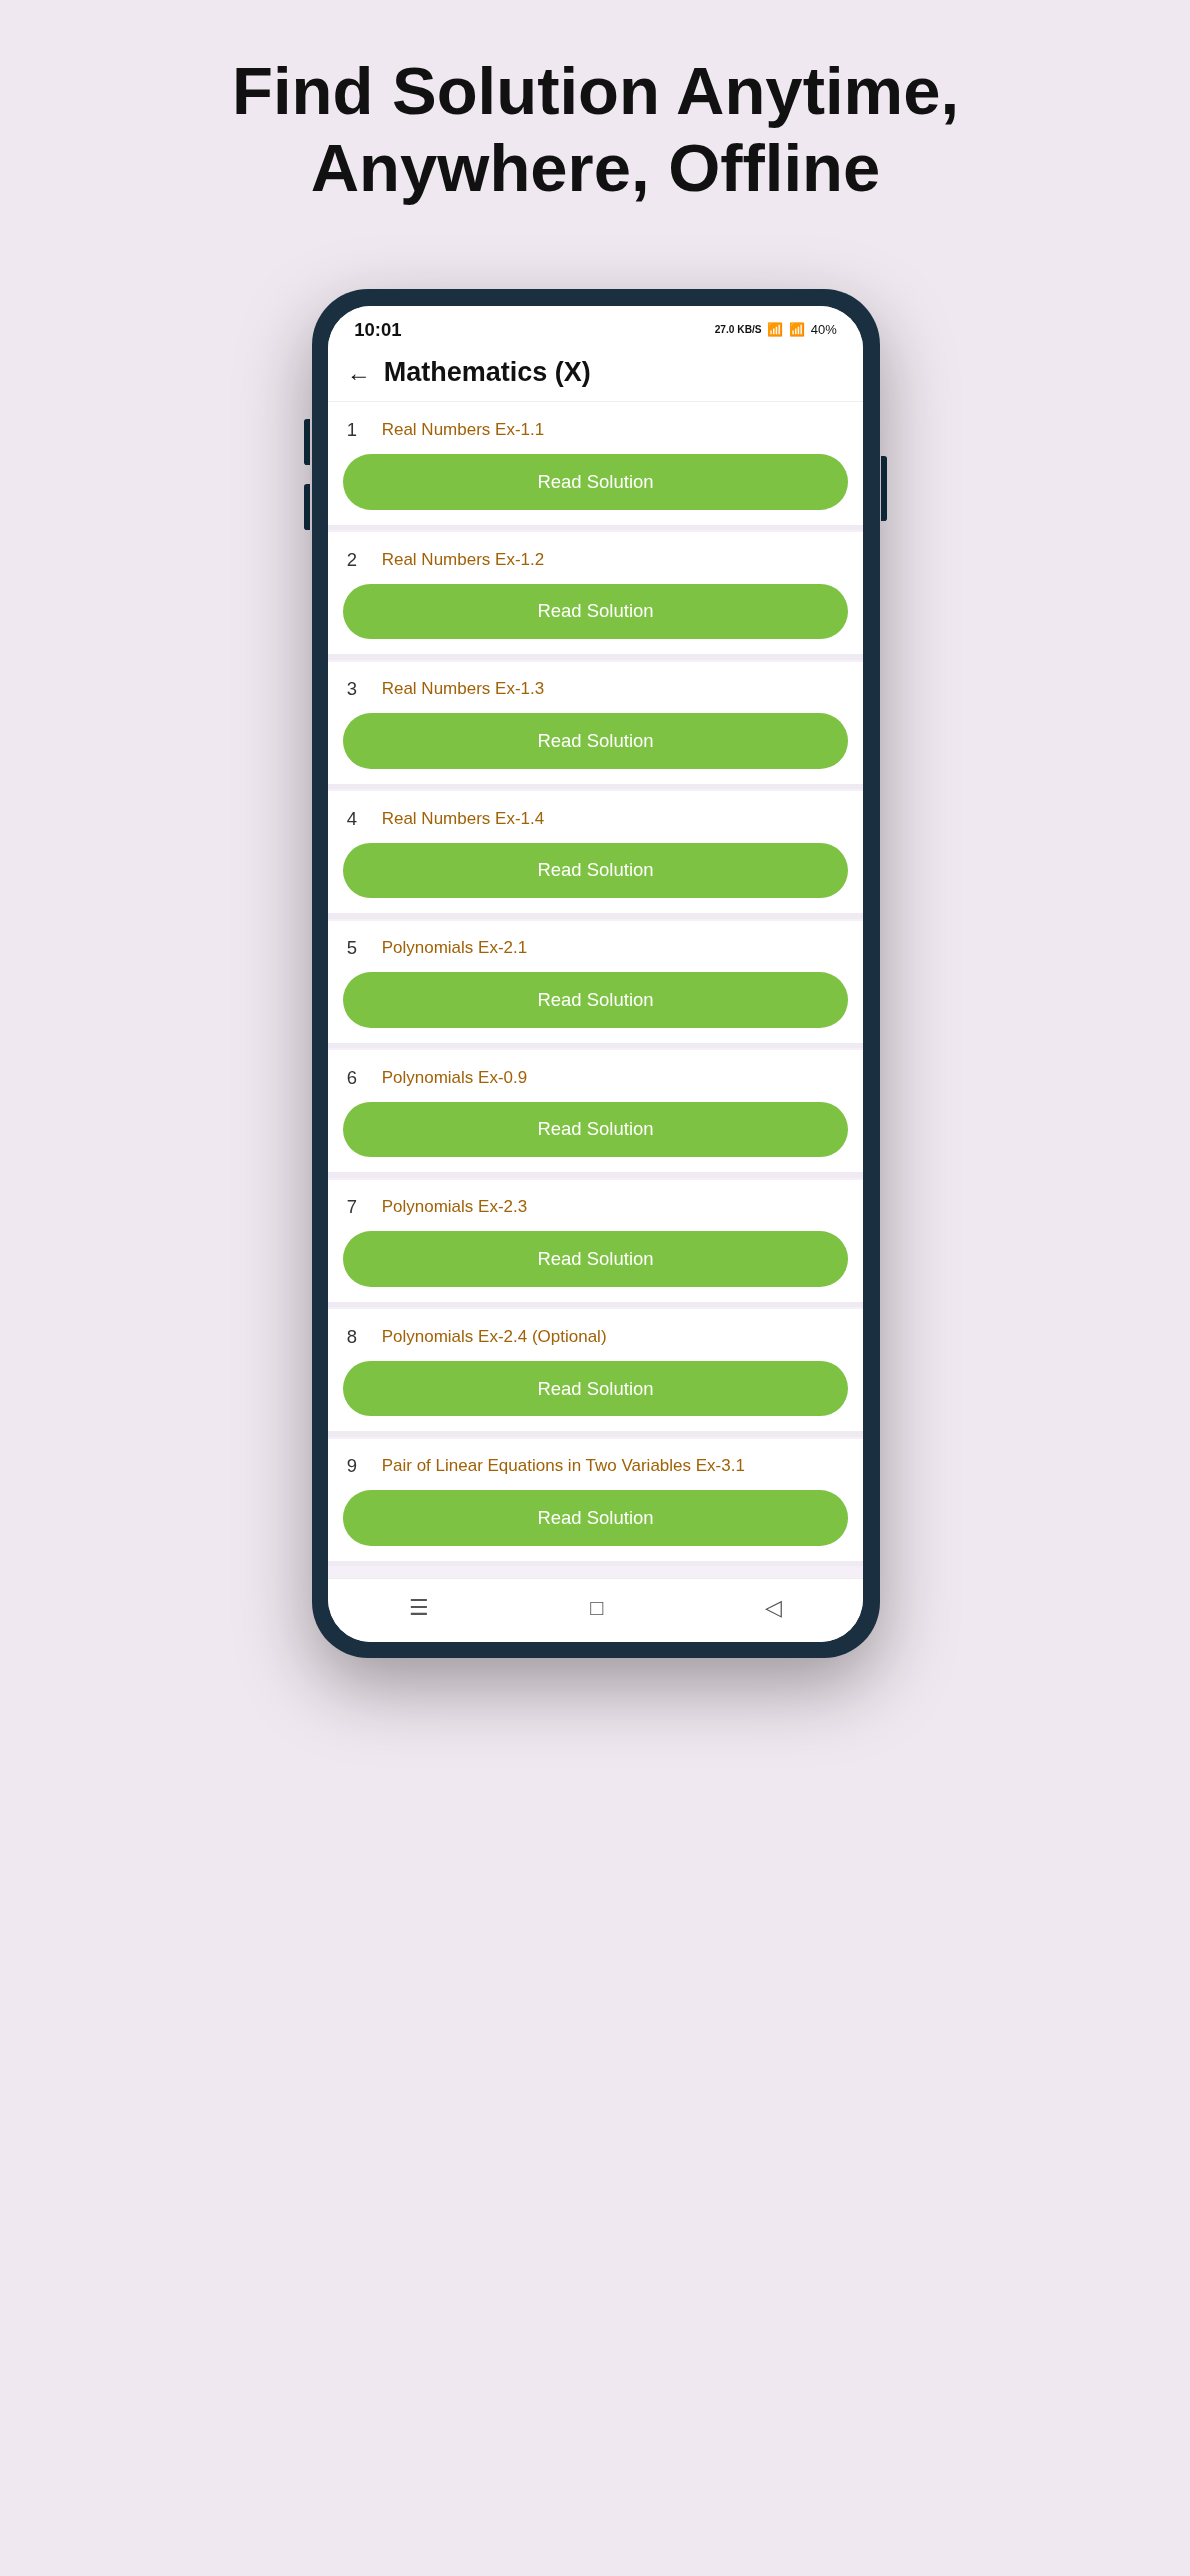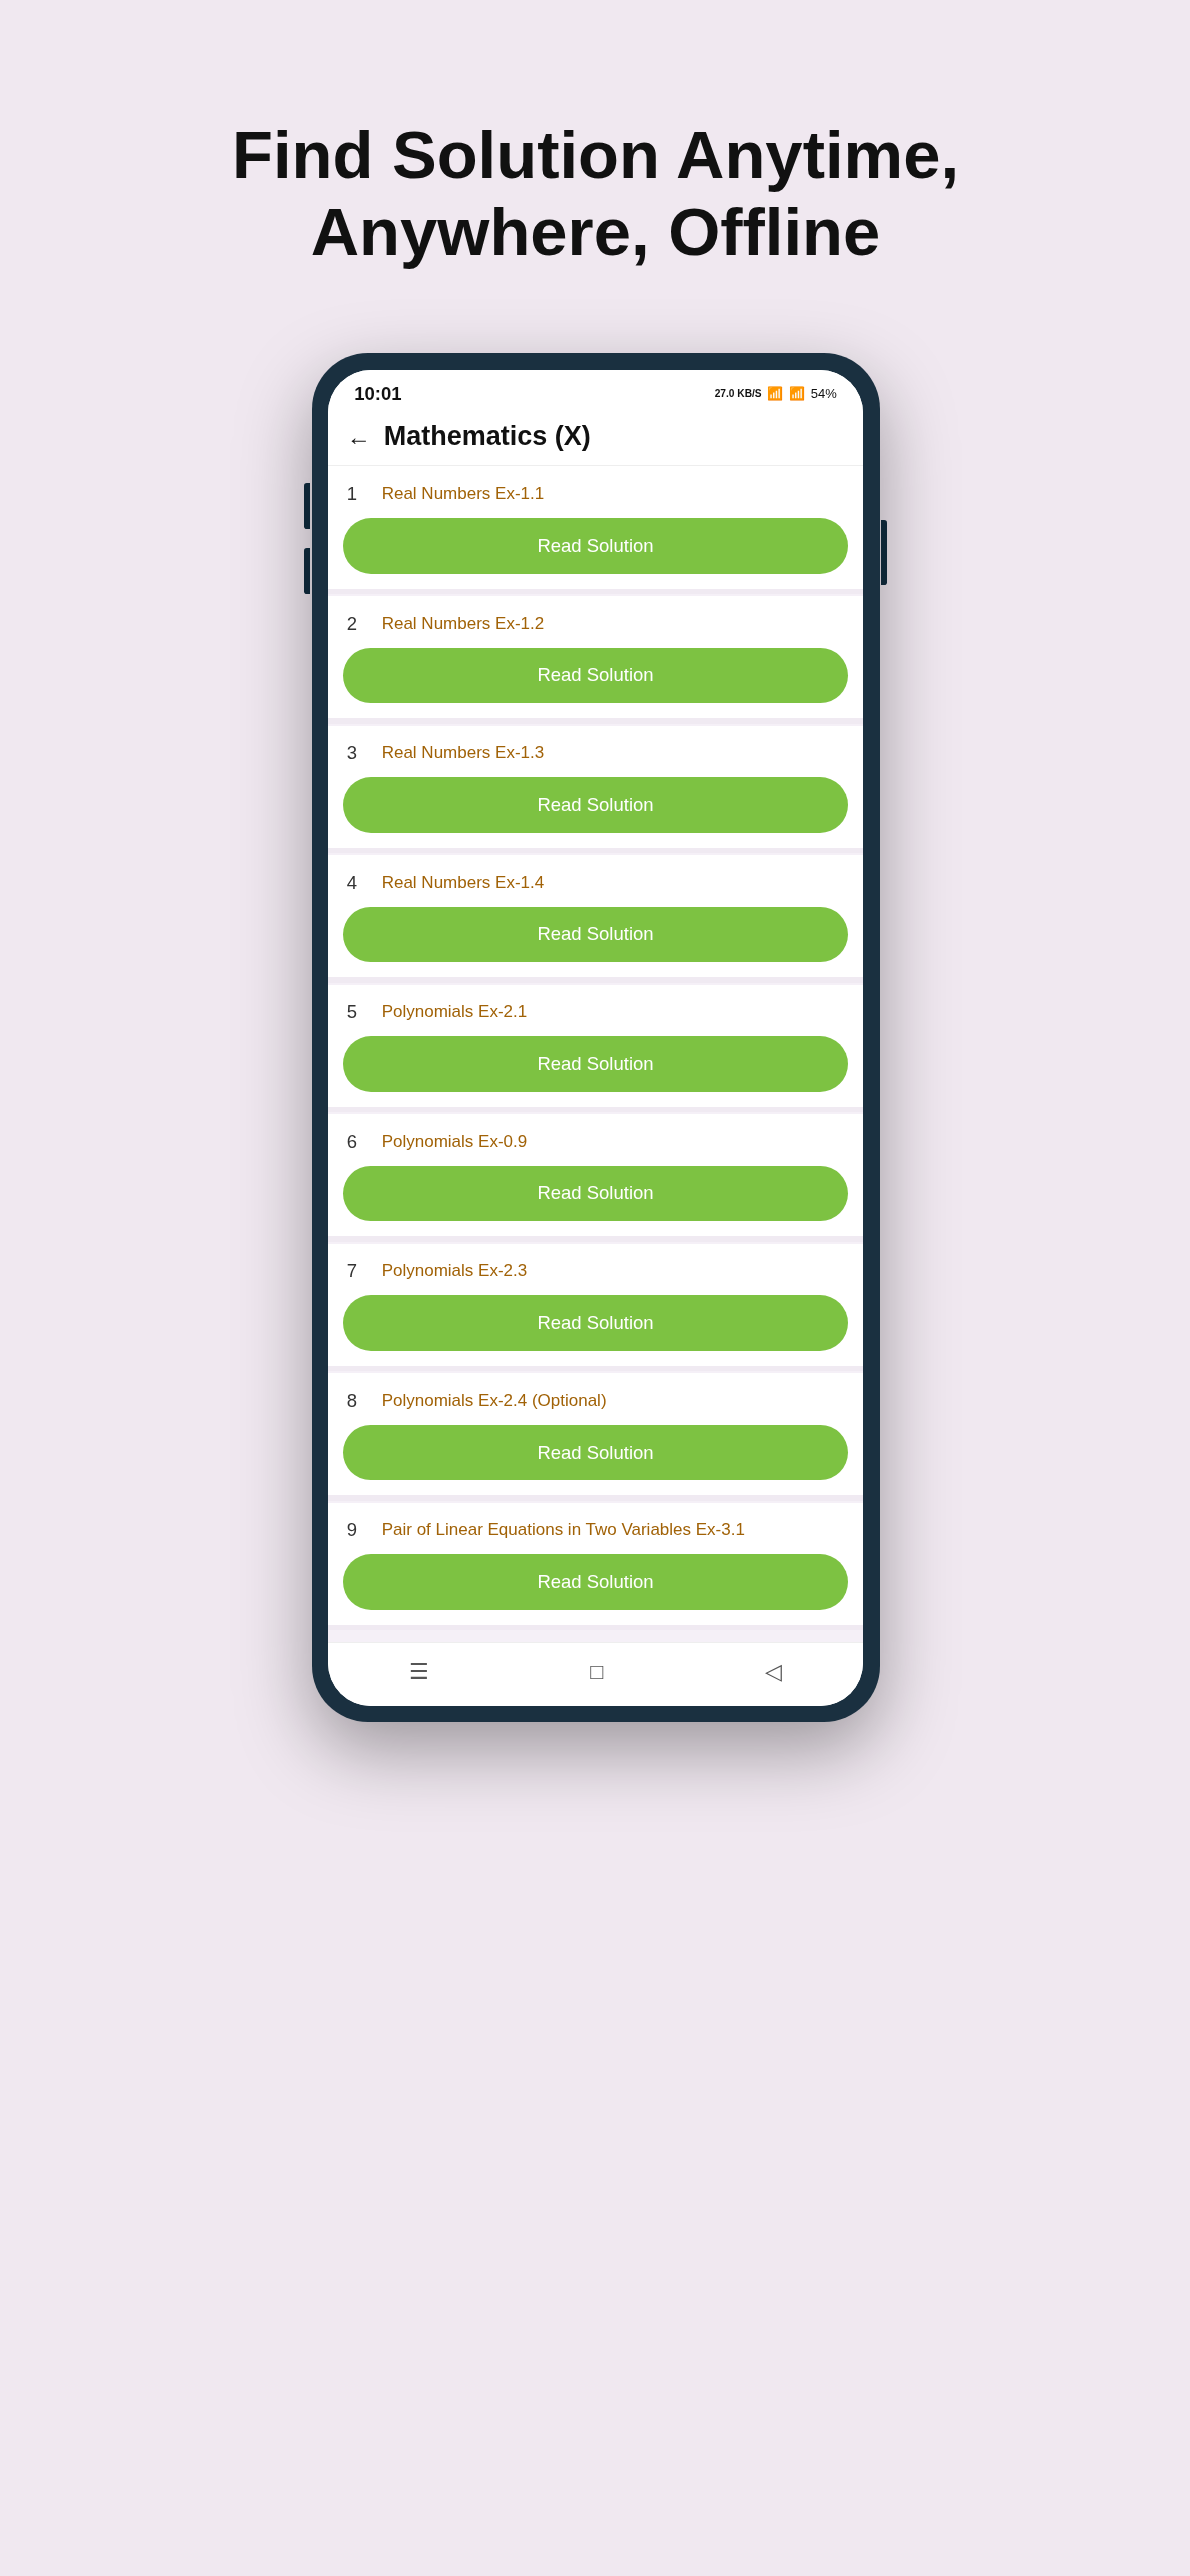--- a/index.html
+++ b/index.html
@@ -6,21 +6,21 @@
     body {
       width: 1191px;
       min-height: 2576px;
       background-color: #f0e8f0;
       display: flex;
       flex-direction: column;
       align-items: center;
       font-family: 'Segoe UI', Arial, sans-serif;
     }
     .headline {
-      margin-top: 116px;
+      margin-top: 52px;
       text-align: center;
       font-size: 67px;
       font-weight: 900;
       color: #111;
       line-height: 1.15;
       padding: 0 74px;
     }
     .phone-wrapper {
       margin-top: 83px;
       position: relative;
@@ -185,21 +185,21 @@
   <div class="phone-outer">
     <div class="phone-inner">
 
       <div class="status-bar">
         <span class="status-time">10:01</span>
         <div class="status-icons">
           <span class="status-kb">27.0
 KB/S</span>
           <span>📶</span>
           <span>📶</span>
-          <span>54%</span>
+          <span>40%</span>
         </div>
       </div>
 
       <div class="top-nav">
         <span class="back-btn">←</span>
         <span class="nav-title">Mathematics (X)</span>
       </div>
 
       <div class="list-container" id="list-container">
       <div class="list-item">

